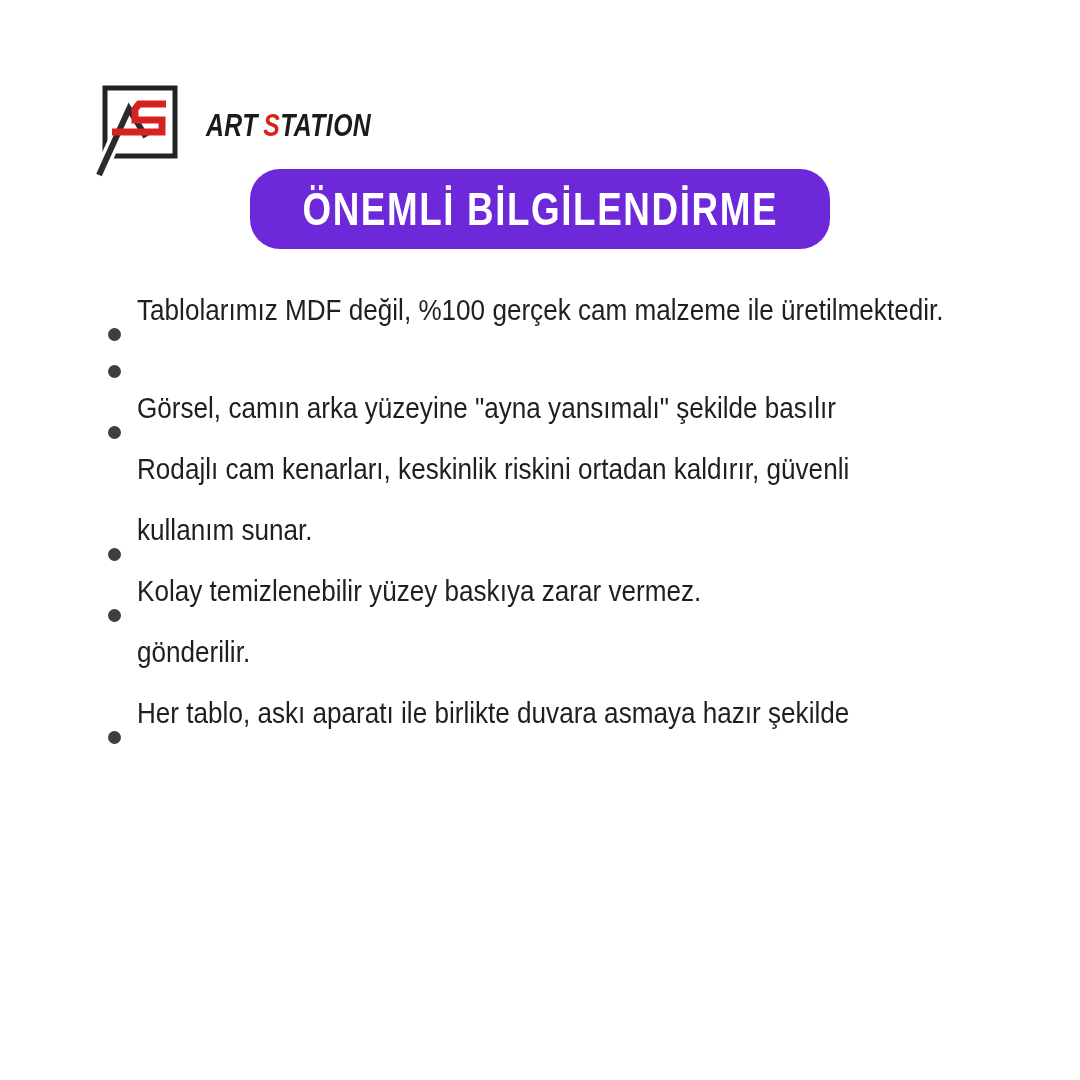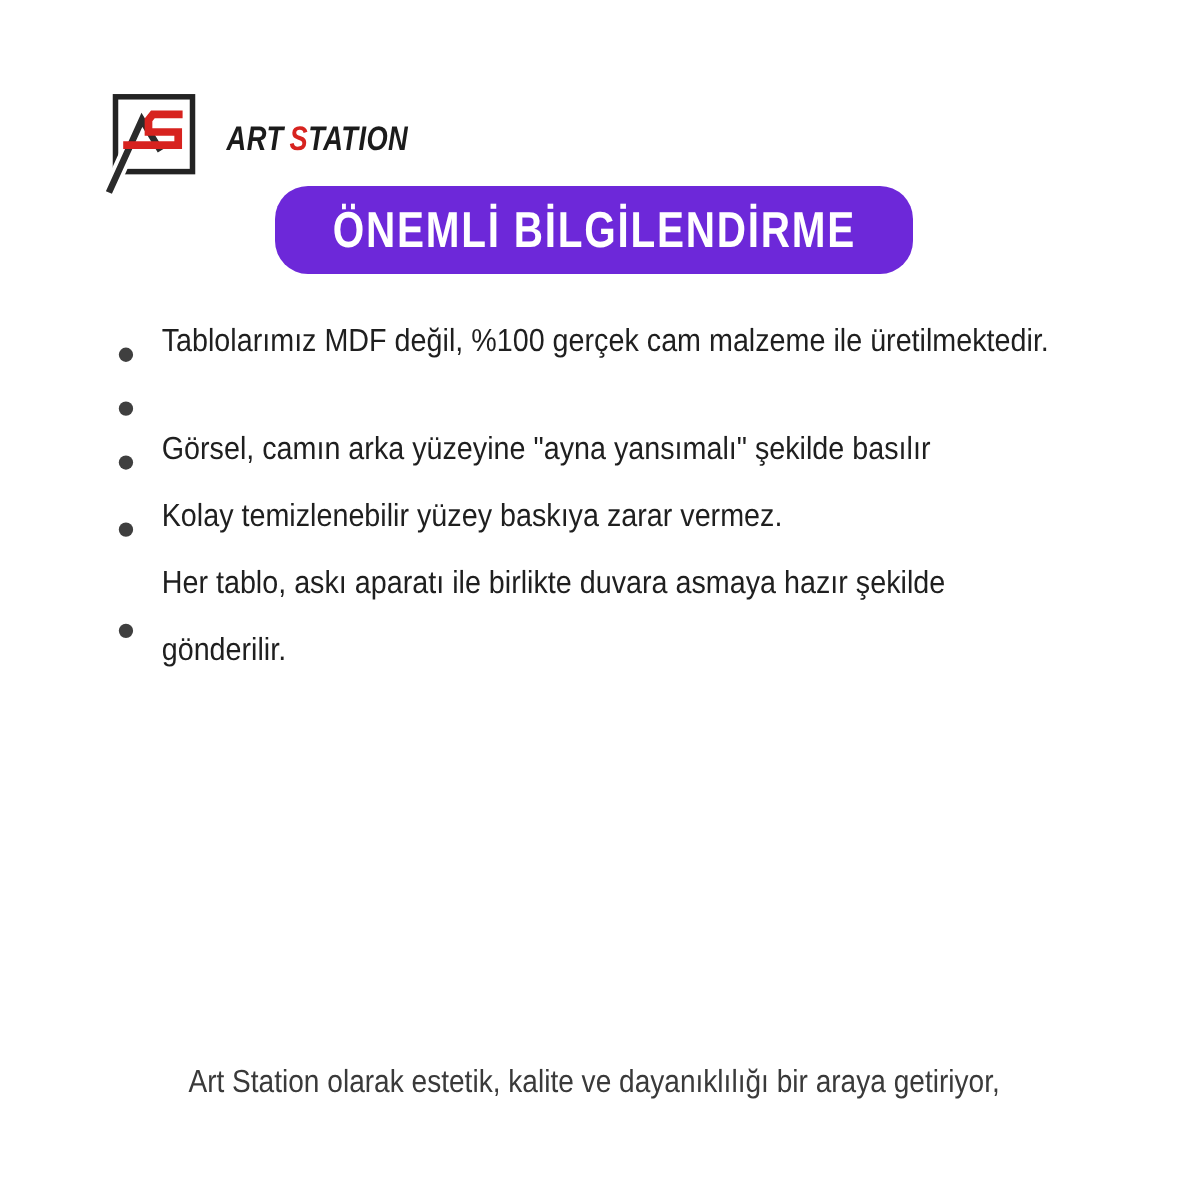--- a/index.html
+++ b/index.html
@@ -41,21 +41,21 @@
     color: #ffffff; font-weight: 700; font-size: 46px;
     letter-spacing: 2px; white-space: nowrap;
     display: inline-block;
     transform: scaleX(0.8); transform-origin: center;
   }
 
   
   .bullets {
     position: absolute; left: 108px; top: 280px; width: 950px;
   }
-  .bullet-item { display: flex; align-items: center; gap: 10px; }
+  .bullet-item { display: flex; align-items: flex-end; }
   .dot {
     flex: none;
     width: 13px; height: 13px; border-radius: 50%;
     background: #3F3F3F;
     margin-top: 24px;
   }
   .bullet-lines { margin-left: 16px; min-width: 0; }
   .bullet-line {
     line-height: 61px; font-size: 29px;
     white-space: nowrap; color: #1f1f1f;
@@ -111,32 +111,38 @@
     <span class="dot"></span>
   </div>
 
   <div class="bullet-item">
     <span class="dot"></span>
     <div class="bullet-lines">
         <div class="bullet-line"><span>Görsel, camın arka yüzeyine "ayna yansımalı" şekilde basılır</span></div>
       </div>
   </div>
 
+  <div class="bullet-item">
+    <span class="dot"></span>
+    <div class="bullet-lines">
+        <div class="bullet-line"><span>Rodajlı cam kenarları, keskinlik riskini ortadan kaldırır, güvenli</span></div>
+        <div class="bullet-line"><span>kullanım sunar.</span></div>
+      </div>
+  </div>
 
   <div class="bullet-item">
     <span class="dot"></span>
     <div class="bullet-lines">
         <div class="bullet-line"><span>Kolay temizlenebilir yüzey baskıya zarar vermez.</span></div>
       </div>
   </div>
 
   <div class="bullet-item">
     <span class="dot"></span>
     <div class="bullet-lines">
+        <div class="bullet-line"><span>gönderilir.</span></div>
         <div class="bullet-line"><span>Her tablo, askı aparatı ile birlikte duvara asmaya hazır şekilde</span></div>
-        <div class="bullet-line"><span>gönderilir.</span></div>
       </div>
   </div>
 </div>
 
 <div class="footer">
-  <div class="footer-line"><span>Art Station olarak estetik, kalite ve dayanıklılığı bir araya getiriyor,</span></div>
 </div>
 
 </body></html>

